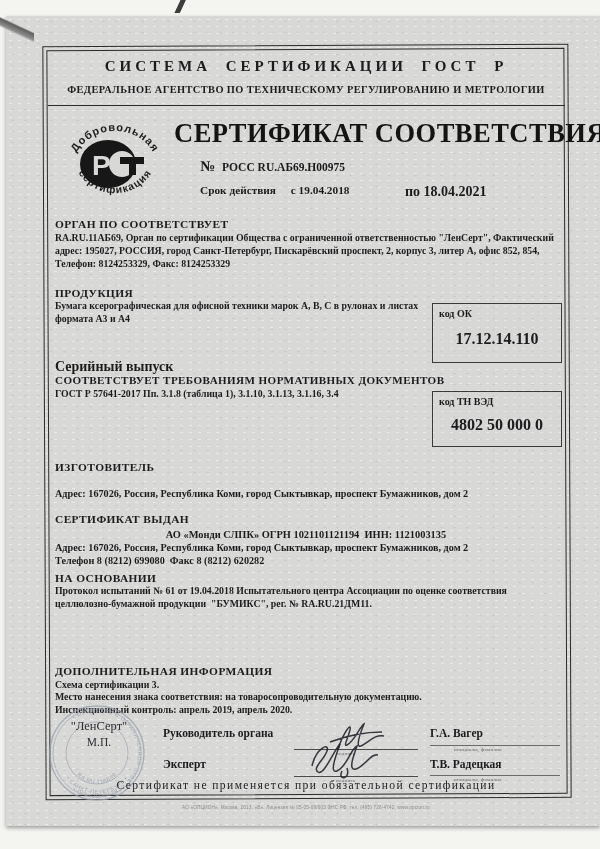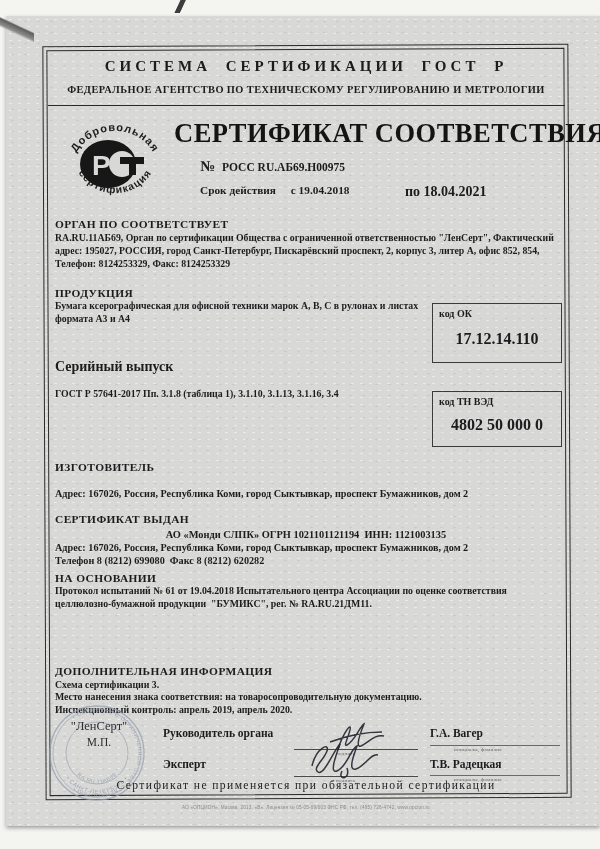--- a/index.html
+++ b/index.html
@@ -126,20 +126,21 @@
   <div class="abs sec-head" style="left:49px;top:271px;">ПРОДУКЦИЯ</div>
   <div class="abs body-txt" style="left:49px;top:283px;width:372px;">Бумага ксерографическая для офисной техники марок А, В, С в рулонах и листах формата А3 и А4</div>
 
   <div class="codebox" style="top:287px;height:58px;">
     <div class="lbl">код ОК</div>
     <div class="val" style="top:26px;">17.12.14.110</div>
   </div>
 
   <div class="abs body-txt" style="left:49px;top:342px;font-size:14px;">Серийный выпуск</div>
 
+  <div class="abs sec-head" style="left:49px;top:358px;font-size:11.1px;">СООТВЕТСТВУЕТ ТРЕБОВАНИЯМ НОРМАТИВНЫХ ДОКУМЕНТОВ</div>
   <div class="abs body-txt" style="left:49px;top:371px;width:380px;">ГОСТ Р 57641-2017 Пп. 3.1.8 (таблица 1), 3.1.10, 3.1.13, 3.1.16, 3.4</div>
 
   <div class="codebox" style="top:375px;height:54px;">
     <div class="lbl">код ТН ВЭД</div>
     <div class="val" style="top:24px;">4802 50 000 0</div>
   </div>
 
   <div class="abs sec-head" style="left:49px;top:445px;">ИЗГОТОВИТЕЛЬ</div>
   <div class="abs body-txt" style="left:49px;top:471px;width:502px;font-size:10.2px;">Адрес: 167026, Россия, Республика Коми, город Сыктывкар, проспект Бумажников, дом 2</div>
 

